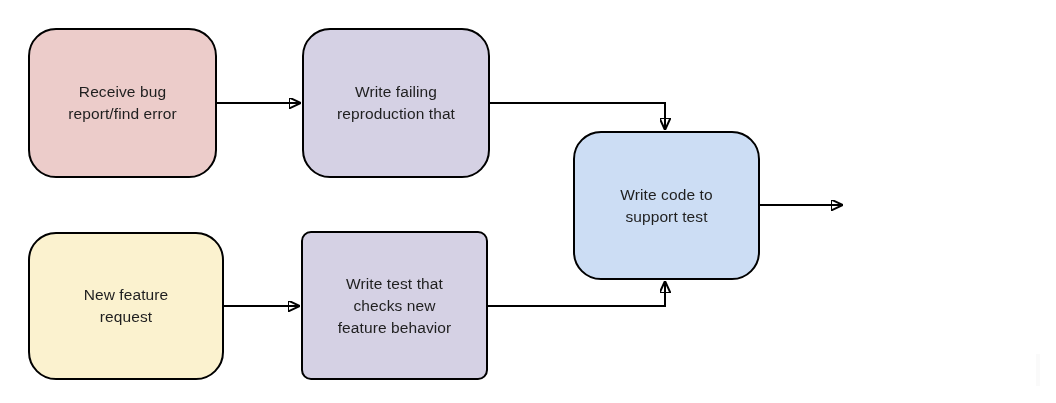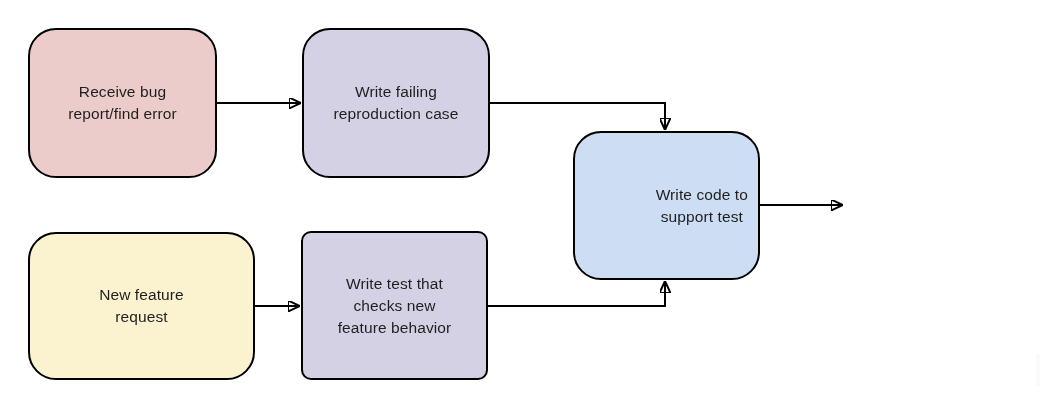--- a/index.html
+++ b/index.html
@@ -42,21 +42,21 @@
     white-space: pre-line;
     font-size: 15.5px;
     line-height: 22px;
     color: #1f1f1f;
     letter-spacing: 0.1px;
     padding: 0 10px;
   }
   
   .node-receive-bug      { left: 28px;  top: 28px;  width: 189px; height: 150px; }
   .node-write-failing    { left: 302px; top: 28px;  width: 188px; height: 150px; }
-  .node-new-feature      { left: 28px;  top: 232px; width: 227px; height: 148px; }
+  .node-new-feature      { left: 28px;  top: 232px; width: 196px; height: 148px; }
   .node-write-test       { left: 301px; top: 231px; width: 187px; height: 149px; border-radius: 10px; }
   .node-write-code       { left: 573px; top: 131px; width: 187px; height: 149px; }
   .node-ensure-pass      { left: 844px; top: 133px; width: 189px; height: 146px; }
   .edge-artifact {
     position: absolute;
     left: 1036px;
     top: 354px;
     width: 4px;
     height: 32px;
     background: #fafafa;
@@ -80,35 +80,35 @@
     <path d="M760 205 H842" marker-end="url(#arrowhead)"></path>
   </svg>
 
   <div class="node node-receive-bug" style="background: rgb(236, 204, 202);">
     <span class="label">Receive bug
 report/find error</span>
   </div>
 
   <div class="node node-write-failing" style="background: rgb(213, 209, 228);">
     <span class="label">Write failing
-reproduction case</span>
+reproduction that</span>
   </div>
 
   <div class="node node-new-feature" style="background: rgb(251, 242, 207);">
     <span class="label">New feature
 request</span>
   </div>
 
   <div class="node node-write-test" style="background: rgb(213, 209, 228);">
     <span class="label">Write test that
 checks new
 feature behavior</span>
   </div>
 
-  <div class="node node-write-code" style="background: rgb(204, 221, 244); justify-content: flex-end;">
+  <div class="node node-write-code" style="background: rgb(204, 221, 244);">
     <span class="label">Write code to
 support test</span>
   </div>
 
 
   <div class="edge-artifact"></div>
 
 </div>
 
 </body></html>

